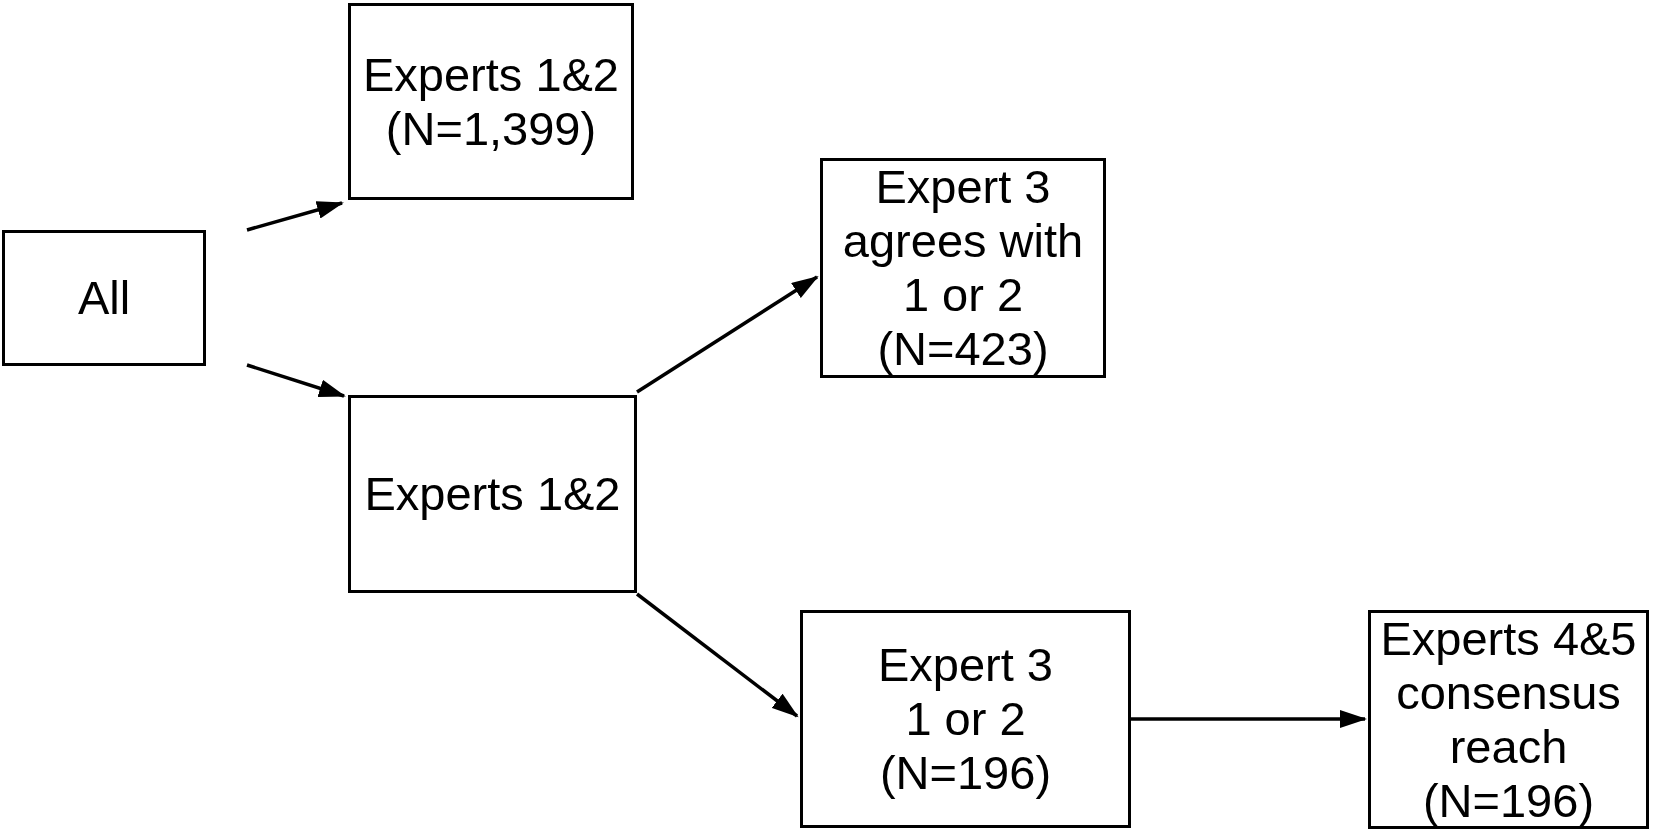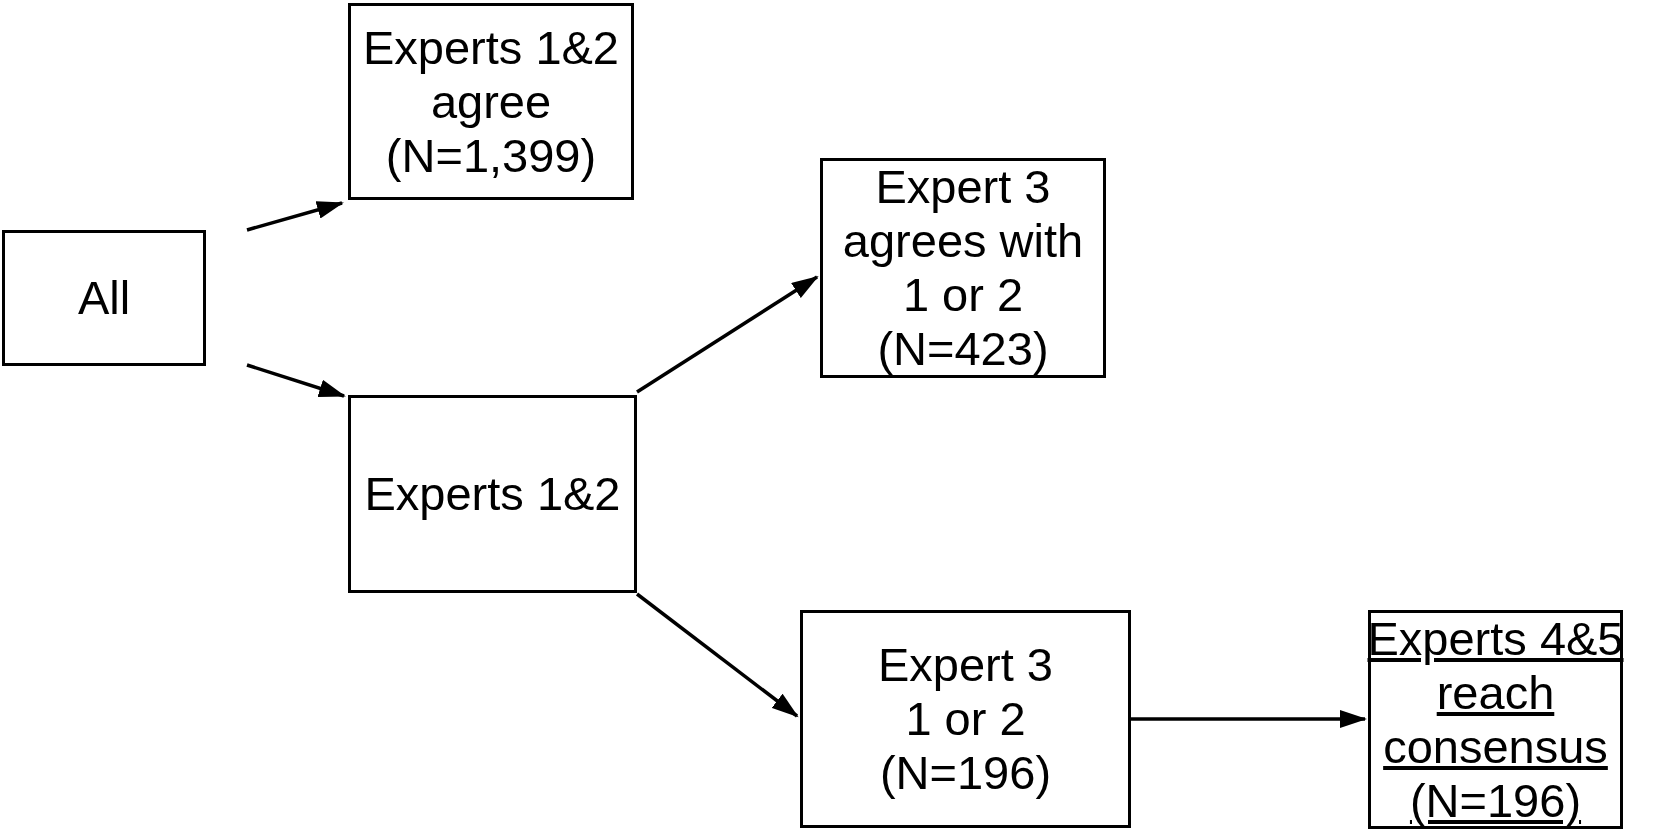--- a/index.html
+++ b/index.html
@@ -39,21 +39,21 @@
     line-height: 54px;
     color: #000000;
     white-space: nowrap;
   }
   
   #node-all        { left: 2px;    top: 230px; width: 204px; height: 136px; }
   #node-agree12    { left: 348px;  top: 3px;   width: 286px; height: 197px; }
   #node-disagree12 { left: 348px;  top: 395px; width: 289px; height: 198px; }
   #node-agree3     { left: 820px;  top: 158px; width: 286px; height: 220px; }
   #node-disagree3  { left: 800px;  top: 610px; width: 331px; height: 218px; }
-  #node-consensus45{ left: 1368px; top: 610px; width: 255px; height: 219px; text-decoration: underline; }
+  #node-consensus45{ left: 1368px; top: 610px; width: 281px; height: 219px; }
 </style>
 </head>
 <body>
 
 <div class="canvas">
 
   <svg class="arrows" viewBox="0 0 1656 832" xmlns="http://www.w3.org/2000/svg">
     <defs>
       <marker id="ah" markerUnits="userSpaceOnUse" markerWidth="28" markerHeight="18" refX="25" refY="9" orient="auto">
         <path d="M0,0 L27,9 L0,18 Z" fill="#000000"></path>
@@ -65,21 +65,20 @@
     <line x1="637" y1="594" x2="797" y2="716" stroke="#000000" stroke-width="3.5" marker-end="url(#ah)"></line>
     <line x1="1131" y1="719" x2="1365" y2="719" stroke="#000000" stroke-width="3.5" marker-end="url(#ah)"></line>
   </svg>
 
   <div class="node" id="node-all">
     <div class="line">All</div>
   </div>
 
   <div class="node" id="node-agree12">
     <div class="line">Experts 1&amp;2</div>
-    <div class="line">agree</div>
     <div class="line">(N=1,399)</div>
   </div>
 
   <div class="node" id="node-disagree12">
     <div class="line">Experts 1&amp;2</div>
   </div>
 
   <div class="node" id="node-agree3">
     <div class="line">Expert 3</div>
     <div class="line">agrees with</div>
@@ -88,18 +87,18 @@
   </div>
 
   <div class="node" id="node-disagree3">
     <div class="line">Expert 3</div>
     <div class="line">1 or 2</div>
     <div class="line">(N=196)</div>
   </div>
 
   <div class="node" id="node-consensus45">
     <div class="line">Experts 4&amp;5</div>
+    <div class="line">consensus</div>
     <div class="line">reach</div>
-    <div class="line">consensus</div>
     <div class="line">(N=196)</div>
   </div>
 
 </div>
 
 </body></html>

